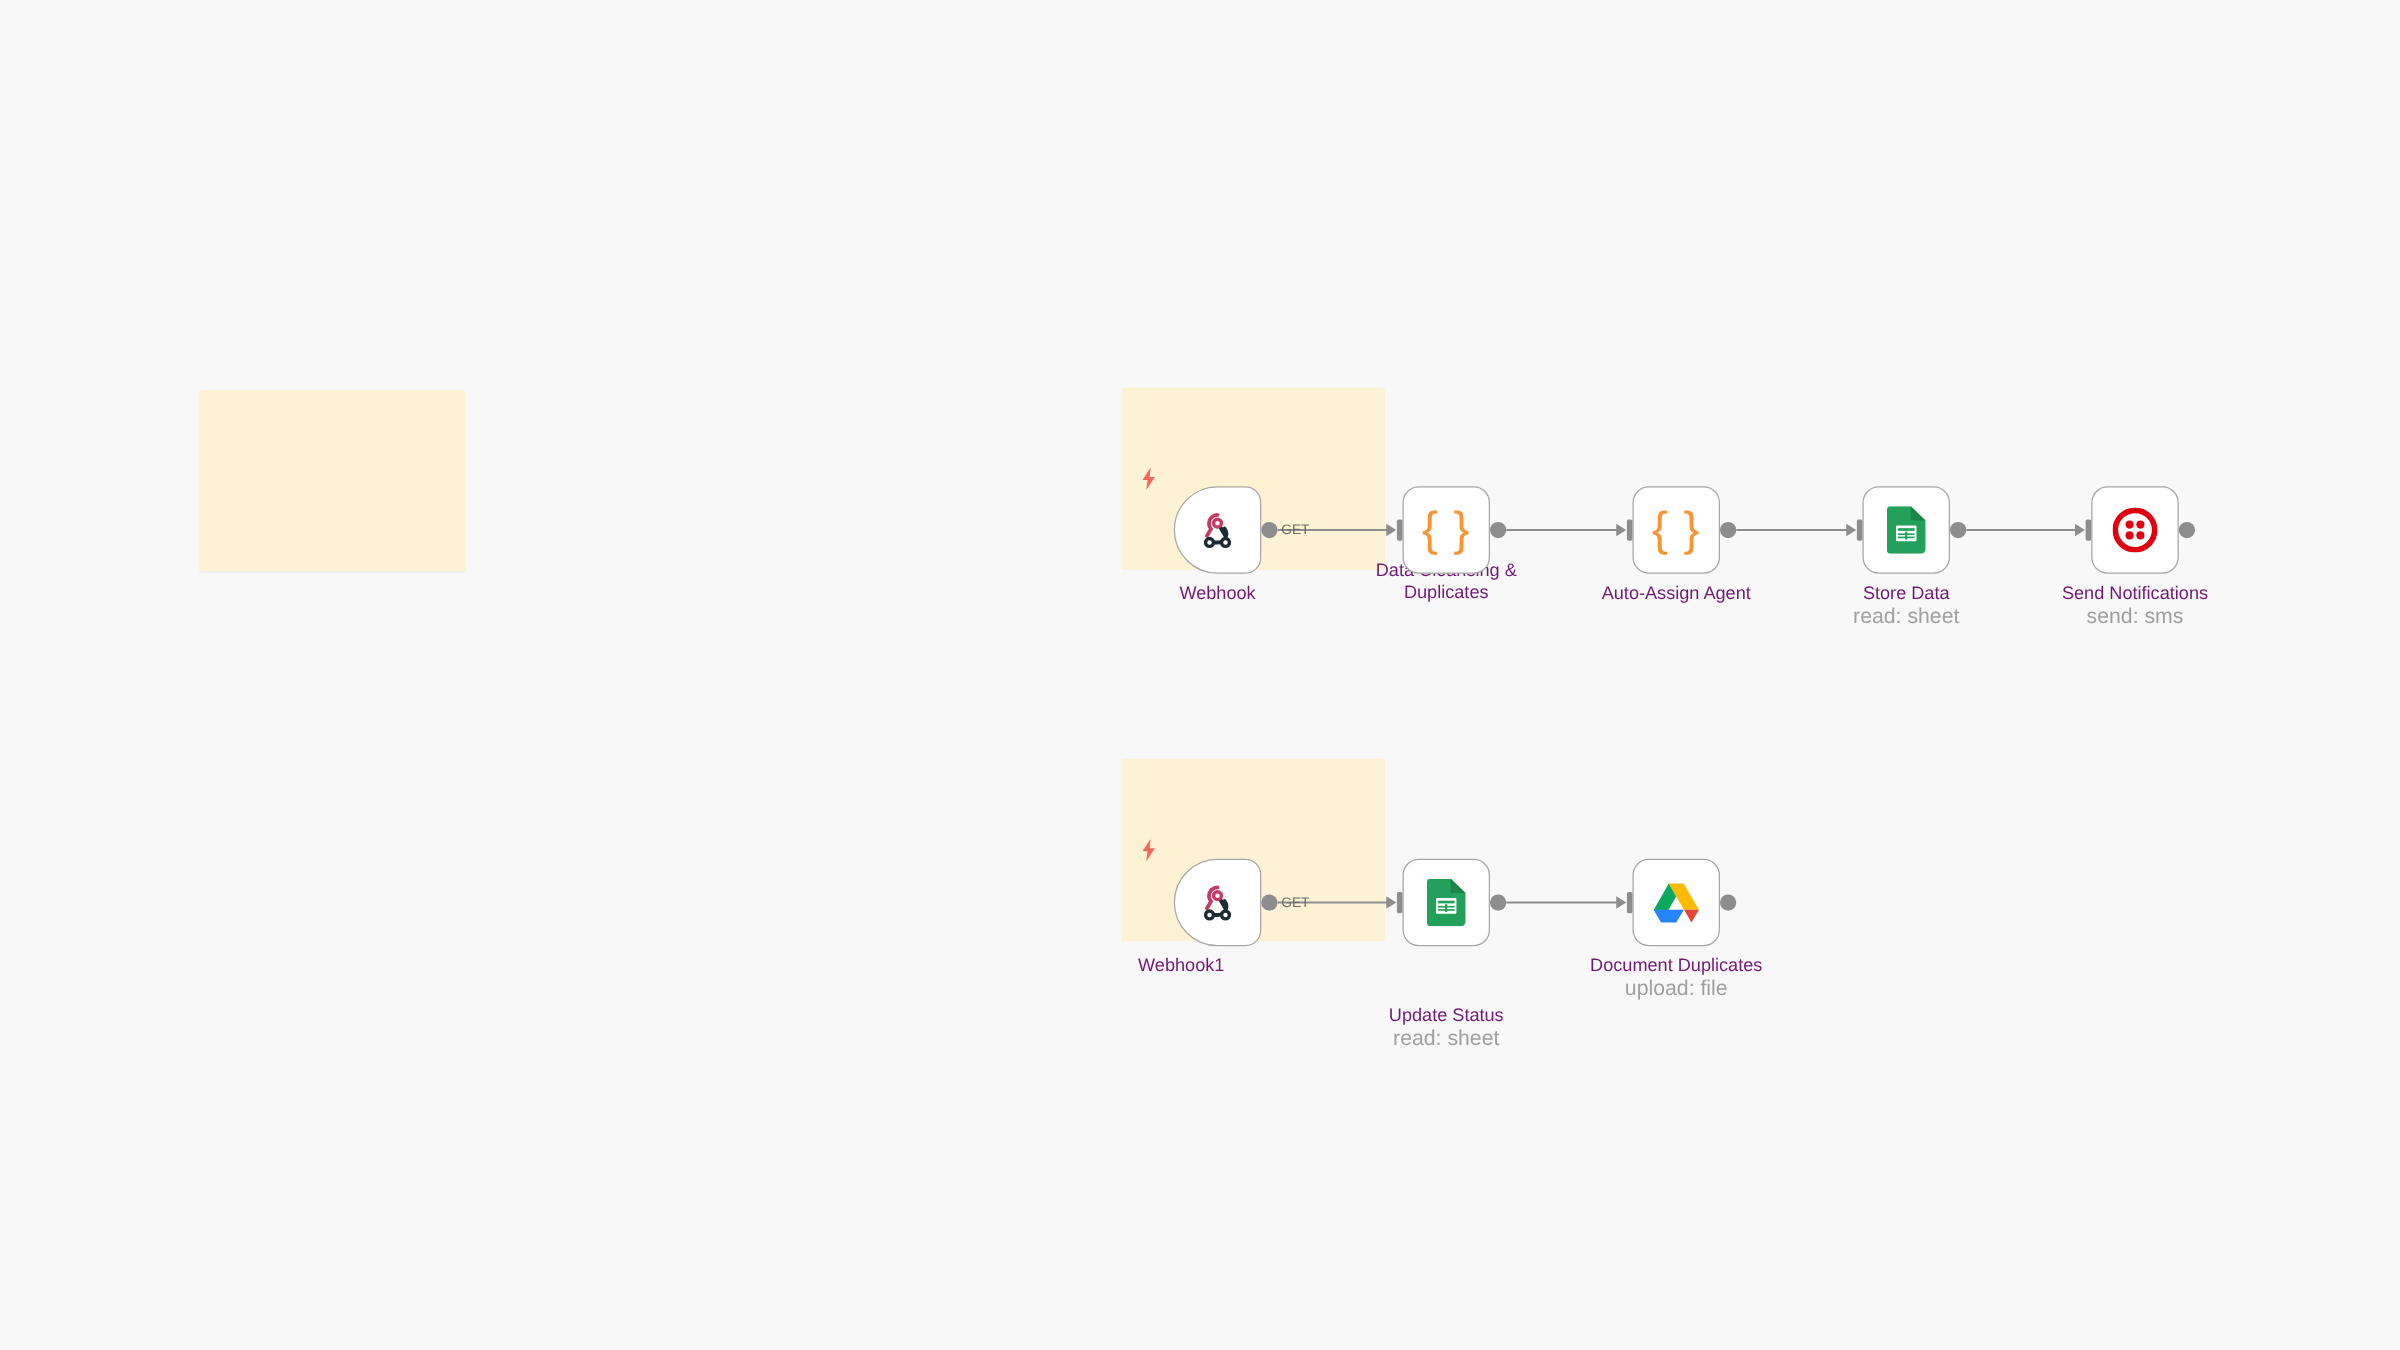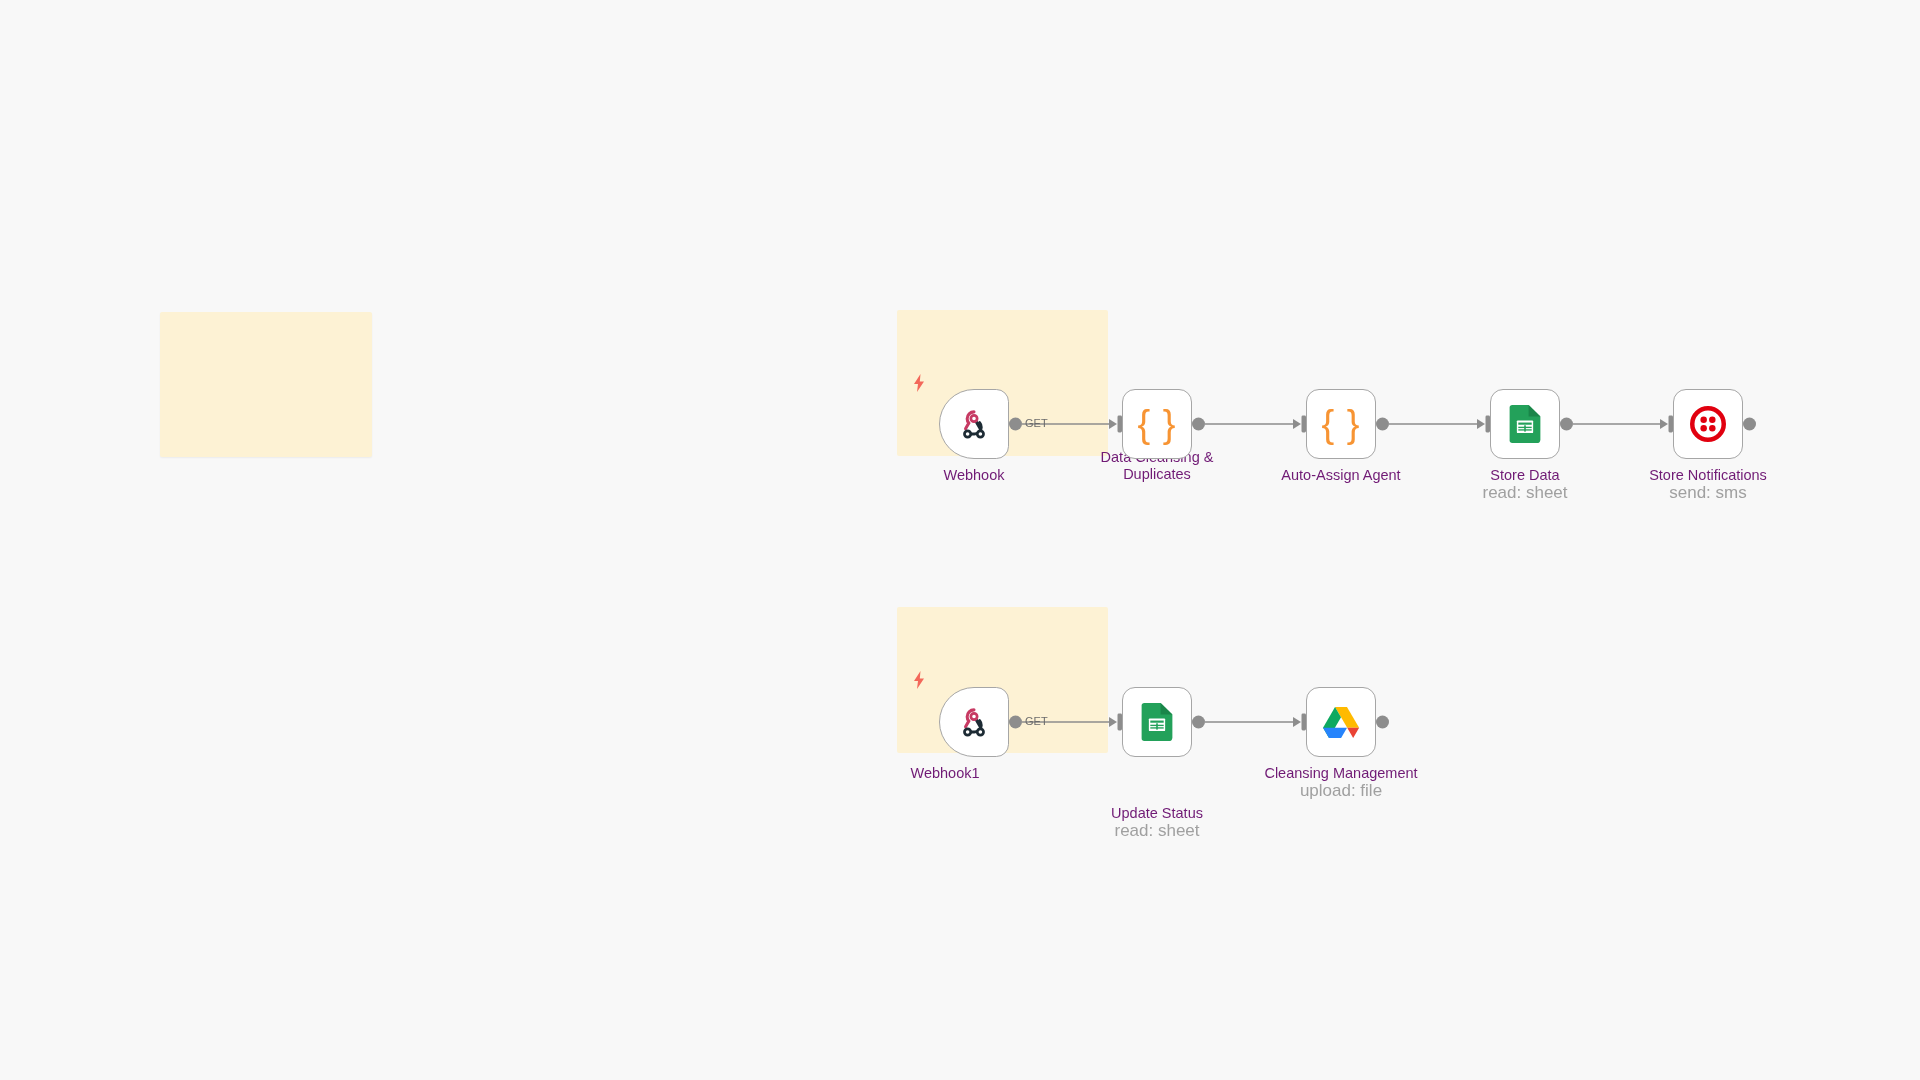--- a/index.html
+++ b/index.html
@@ -252,21 +252,21 @@
           <svg width="36" height="36" viewBox="0 0 40 40">
         <circle cx="20" cy="20" r="17.5" fill="none" stroke="#e1000f" stroke-width="5"></circle>
         <circle cx="15.2" cy="15.2" r="3.6" fill="#e1000f"></circle>
         <circle cx="24.8" cy="15.2" r="3.6" fill="#e1000f"></circle>
         <circle cx="15.2" cy="24.8" r="3.6" fill="#e1000f"></circle>
         <circle cx="24.8" cy="24.8" r="3.6" fill="#e1000f"></circle>
       </svg>
         </div>
       </div>
       <div class="node-label" style="left: 1613px; top: 467px;">
-        <div class="node-title">Store Notifications</div>
+        <div class="node-title">Send Notifications</div>
         <div class="node-sub">send: sms</div>
       </div>
       <div class="node trigger" style="left: 939px; top: 687px;">
         <div class="node-icon">
           <svg width="36" height="36" viewBox="0 0 40 40">
         <path d="M20 6.5c-4.2 0-7.6 3.4-7.6 7.6 0 1.9.7 3.6 1.8 4.9l-3.6 6.2" fill="none" stroke="#c73a63" stroke-width="3.4" stroke-linecap="round"></path>
         <path d="M26.2 18.6c1.1 1.3 1.8 3 1.8 4.9 0 4.2-3.4 7.6-7.6 7.6h-7.1" fill="none" stroke="#1d2b34" stroke-width="3.4" stroke-linecap="round"></path>
         <path d="M20.6 14.2l6.2 10.7" fill="none" stroke="#1d2b34" stroke-width="3.4" stroke-linecap="round"></path>
         <circle cx="20" cy="13.9" r="3.5" fill="#ffffff" stroke="#c73a63" stroke-width="3"></circle>
         <circle cx="12.9" cy="31.1" r="3.5" fill="#ffffff" stroke="#1d2b34" stroke-width="3"></circle>
@@ -298,17 +298,17 @@
         <div class="node-icon">
           <svg width="38" height="34" viewBox="0 0 44 38">
         <path d="M15.1 1.5h13.8L43 25.6H29.2z" fill="#ffba00"></path>
         <path d="M15.1 1.5L1.2 25.6l6.9 11.9L22 13.4z" fill="#0da960"></path>
         <path d="M1.2 25.6h27.8l-6.9 11.9H8.1z" fill="#2684fc"></path>
         <path d="M29.2 25.6H43l-6.9 11.9-6.9-11.9z" fill="#ea4335"></path>
       </svg>
         </div>
       </div>
       <div class="node-label" style="left: 1246px; top: 765px;">
-        <div class="node-title">Cleansing Management</div>
+        <div class="node-title">Document Duplicates</div>
         <div class="node-sub">upload: file</div>
       </div>
     </div>
 </div>
 
 </body></html>

